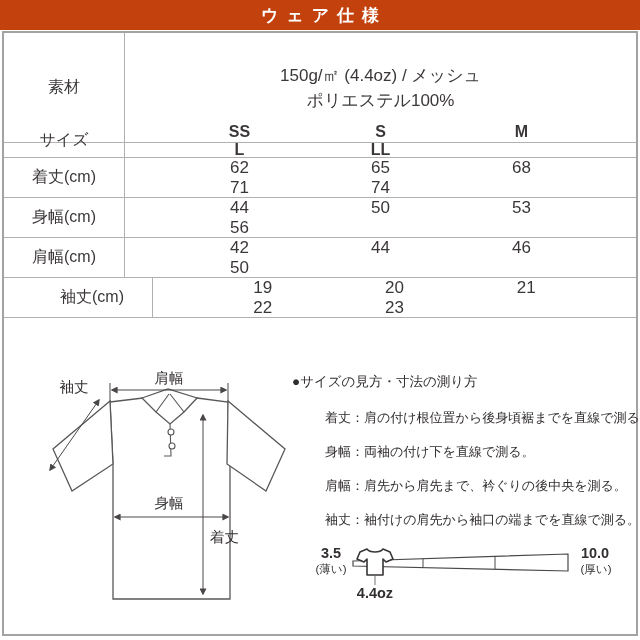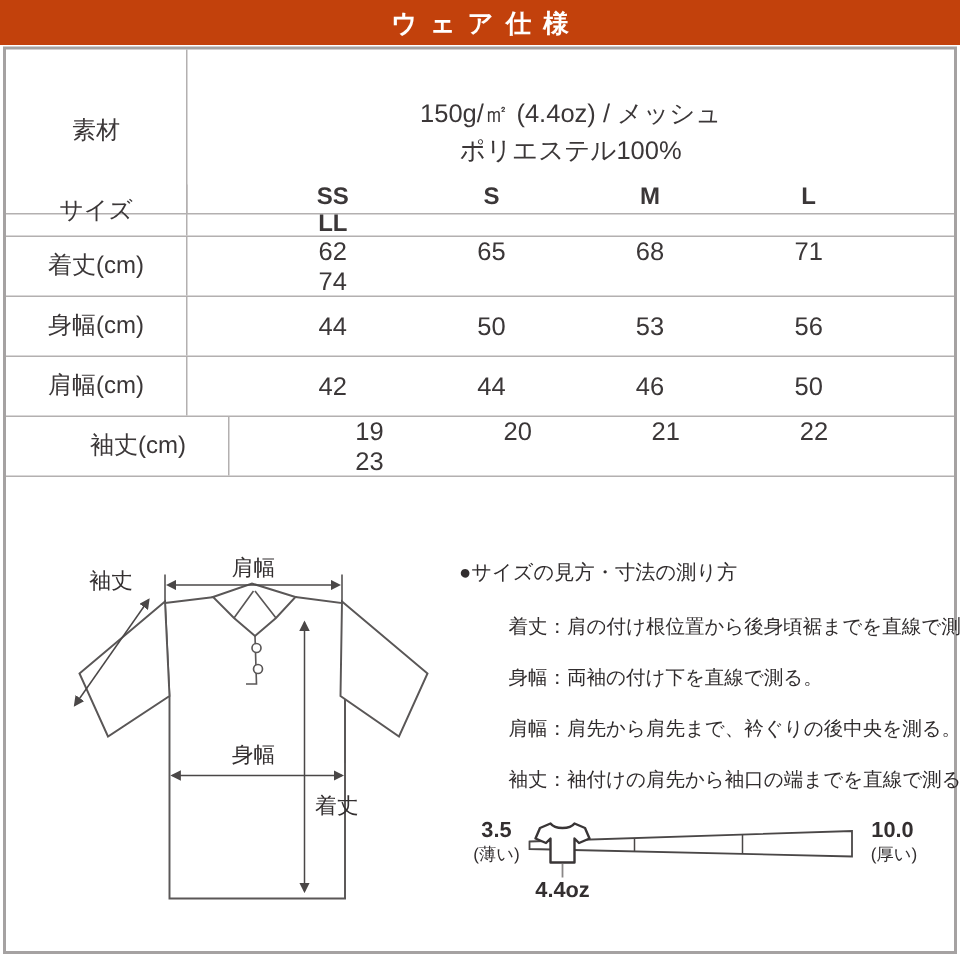--- a/index.html
+++ b/index.html
@@ -30,26 +30,26 @@
   .row-d2{top:165px;height:40px;}
   .row-d3{top:205px;height:40px;}
   .row-d4{top:245px;height:40px;padding-left:28px;}
   .cell-label{
     width:121px;border-right:1px solid #b3b0b0;box-sizing:border-box;
     display:flex;align-items:center;justify-content:center;
     font-size:16px;color:#3b3738;flex:none;
   }
   .cell-value{flex:1;display:flex;align-items:center;justify-content:center;}
   .material-text{text-align:center;font-size:17px;line-height:25px;color:#3b3738;}
-  .size-grid{flex:1;display:grid;grid-template-columns:repeat(4,1fr);padding:0 44px;align-items:center;}
+  .size-grid{flex:1;display:grid;grid-template-columns:repeat(3,1fr);padding:0 44px;align-items:center;}
   .size-grid span{text-align:center;font-size:17px;color:#3b3738;}
   .row-sizehead .size-grid span{font-weight:bold;font-size:16px;}
   
   .shirt-svg{position:absolute;left:16px;top:332px;}
-  .guide{position:absolute;left:302px;top:340px;width:324px;}
+  .guide{position:absolute;left:288px;top:340px;width:324px;}
   .guide-heading{font-size:13.5px;color:#312d2e;white-space:nowrap;}
   .guide-items{margin:18px 0 0 33px;padding:0;list-style:none;}
   .guide-items li{font-size:13px;color:#312d2e;margin-bottom:16px;white-space:nowrap;}
   .scale-svg{position:absolute;left:304px;top:505px;}
   svg text{font-family:"Liberation Sans","DejaVu Sans",sans-serif;fill:#332f30;}
   .dim-text{font-size:14.5px;}
   .scale-num{font-size:14.5px;font-weight:bold;}
   .scale-note{font-size:11.5px;}
 </style>
 </head>

